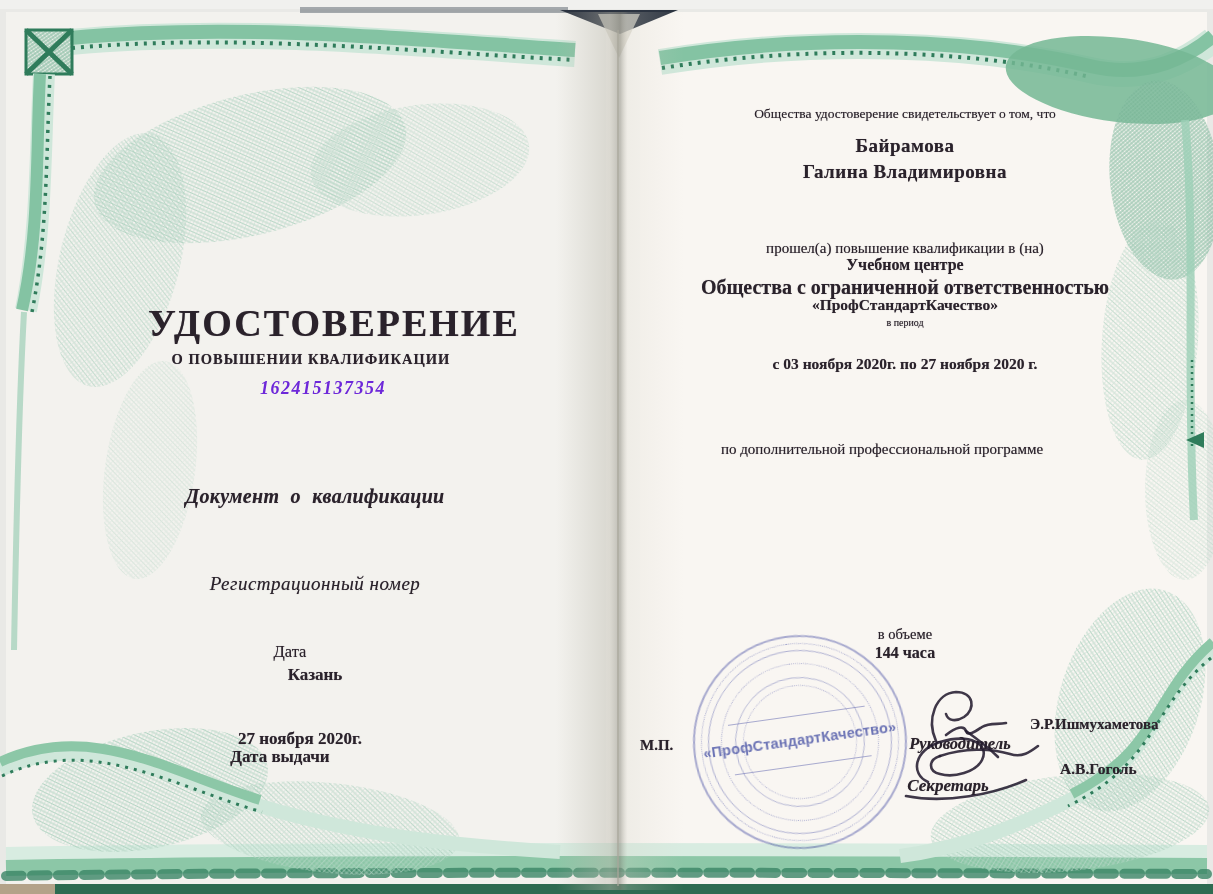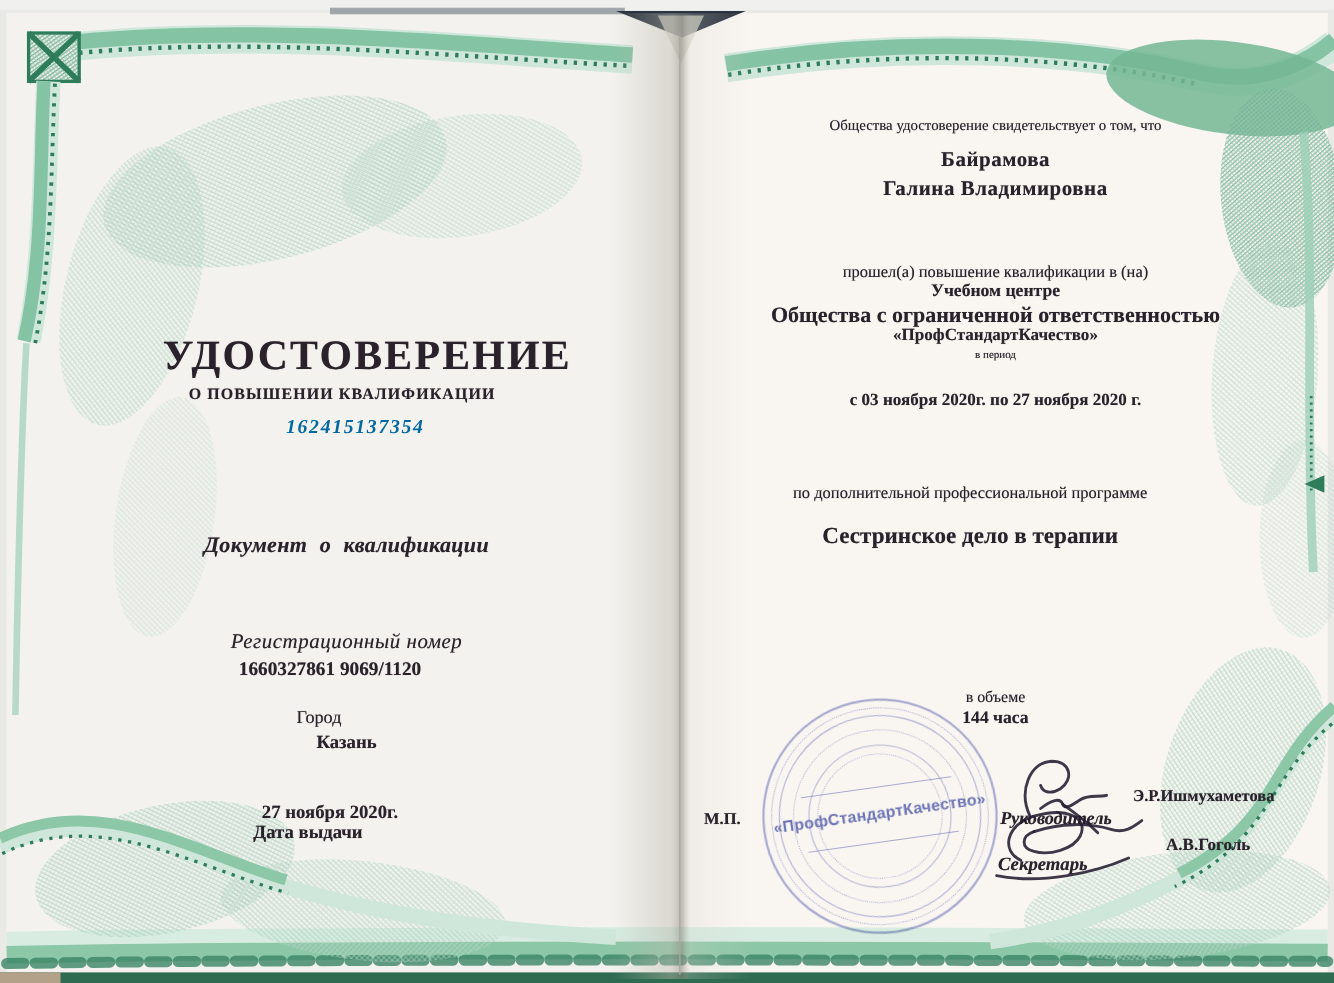--- a/index.html
+++ b/index.html
@@ -8,21 +8,21 @@
     position:relative; width:1213px; height:894px; overflow:hidden;
     font-family:"Liberation Serif","DejaVu Serif",serif; color:#2a222b;
     background:#e9e9e6;
   }
   .decor { position:absolute; inset:0; z-index:1; }
   .t { position:absolute; text-align:center; z-index:3; text-shadow:0 0 .7px rgba(42,34,43,.5); line-height:1.18; }
 
   
   .title      { left:148px; top:301px; width:350px; font-size:38px; font-weight:700; letter-spacing:2px;font-family:Liberation Serif, serif; }
   .subtitle   { left:136px; top:351px; width:350px; font-size:14.5px; font-weight:700; letter-spacing:1px; }
-  .blanknum   { left:148px; top:378px; width:350px; font-size:18px; font-weight:700; font-style:italic; letter-spacing:1.5px; color:#0369a1; text-shadow:none; }
+  .blanknum   { left:148px; top:378px; width:350px; font-size:18px; font-weight:700; font-style:italic; letter-spacing:1.5px; color:#6d28d9; text-shadow:none; }
   .doctype    { left:140px; top:485px; width:350px; font-size:20px; font-style:italic; font-weight:600; word-spacing:6px; letter-spacing:.3px; }
   .reglabel   { left:140px; top:573px; width:350px; font-size:19px; font-style:italic; letter-spacing:.5px; }
   .regnum     { left:125px; top:598px; width:350px; font-size:17.5px; font-weight:700; }
   .citylabel  { left:115px; top:642px; width:350px; font-size:16.5px; }
   .cityval    { left:140px; top:665px; width:350px; font-size:17px; font-weight:700; }
   .datelabel  { left:105px; top:707px; width:350px; font-size:17px; font-weight:600;margin-top:40px; }
   .dateval    { left:125px; top:729px; width:350px; font-size:17px; font-weight:700; }
 
   
   .intro      { left:700px; top:106px; width:410px; font-size:13.5px; }
@@ -152,37 +152,35 @@
 
     <rect x="556" y="12" width="128" height="878" fill="url(#foldg)"></rect>
     <path d="M618,30 L618,886" stroke="#a9a79b" stroke-width="1.6" opacity="0.8"></path>
   </svg>
 
   <div class="t title">УДОСТОВЕРЕНИЕ</div>
   <div class="t subtitle">О ПОВЫШЕНИИ КВАЛИФИКАЦИИ</div>
   <div class="t blanknum">162415137354</div>
   <div class="t doctype">Документ о квалификации</div>
   <div class="t reglabel">Регистрационный номер</div>
-  <div class="t regnum">1660327861 9069/1120</div>
-  <div class="t citylabel">Город</div>
+  <div class="t citylabel">Дата</div>
   <div class="t cityval">Казань</div>
   <div class="t datelabel">Дата выдачи</div>
   <div class="t dateval">27 ноября 2020г.</div>
 
   <div class="t intro">Общества удостоверение свидетельствует о том, что</div>
   <div class="t surname">Байрамова</div>
   <div class="t holdername">Галина Владимировна</div>
   <div class="t courseline">прошел(а) повышение квалификации в (на)</div>
   <div class="t org1">Учебном центре</div>
   <div class="t org2">Общества с ограниченной ответственностью</div>
   <div class="t org3">«ПрофСтандартКачество»</div>
   <div class="t perlabel">в период</div>
   <div class="t perval">с 03 ноября 2020г.  по 27 ноября 2020 г.</div>
   <div class="t proglabel">по дополнительной профессиональной программе</div>
-  <div class="t progval">Сестринское дело в терапии</div>
   <div class="t vollabel">в объеме</div>
   <div class="t volval">144 часа</div>
   <div class="t mp">М.П.</div>
   <div class="t headtitle">Руководитель</div>
   <div class="t headname">Э.Р.Ишмухаметова</div>
   <div class="t sectitle">Секретарь</div>
   <div class="t secname">А.В.Гоголь</div>
 
   <div class="stamp">
     <div class="sring r1"></div>

